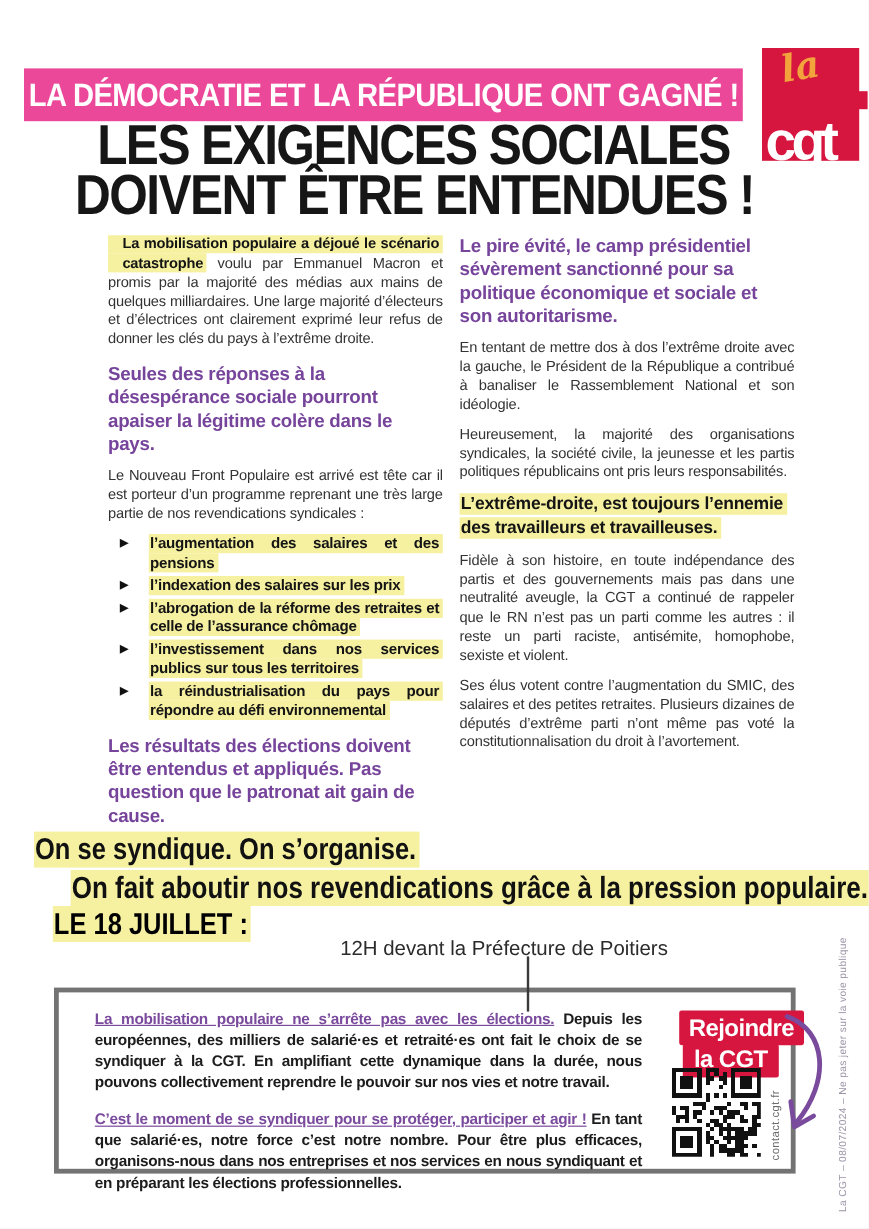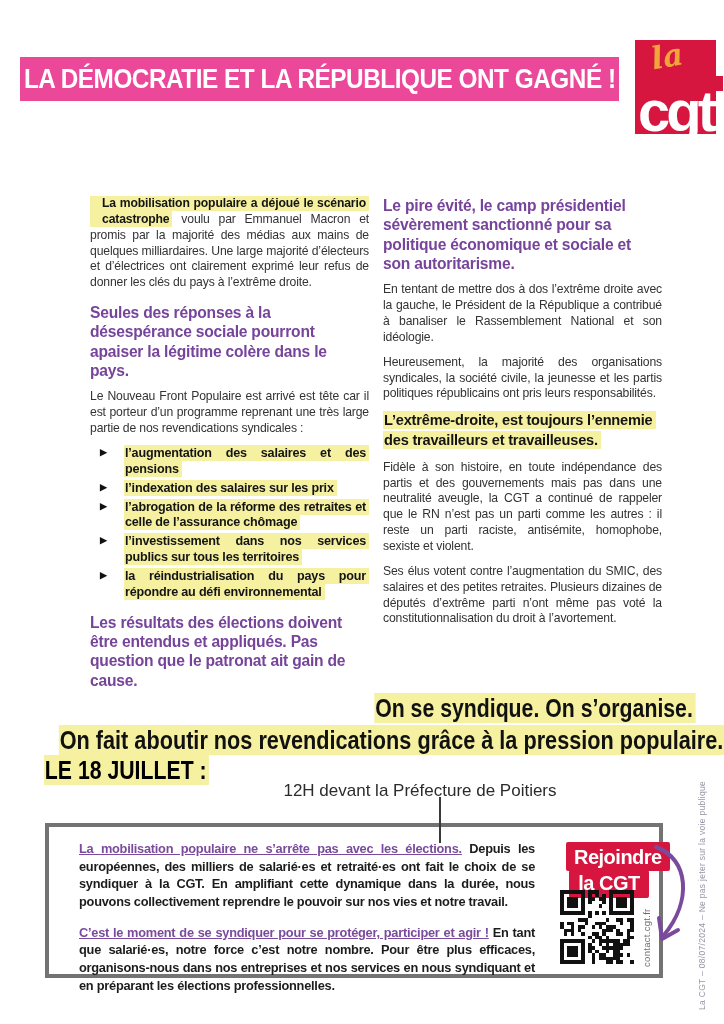--- a/index.html
+++ b/index.html
@@ -7,42 +7,42 @@
         font-family:"Liberation Sans",sans-serif;color:#2e2e2e;margin:0 auto;}
   .condX{display:inline-block;transform:scaleX(.9);transform-origin:center;white-space:nowrap;}
 
   
   .banner{position:absolute;left:20px;top:57px;width:599px;height:44px;background:#ec4899;
           display:flex;align-items:center;justify-content:center;}
   .banner span{color:#fff;font-weight:bold;font-size:27px;letter-spacing:-.5px;}
   .logo{position:absolute;left:635px;top:40px;width:81px;height:94px;background:#d6163e;}
   .logo .la{position:absolute;top:-2px;left:16px;font-family:"DejaVu Serif",serif;font-style:italic;
             color:#f2a33c;font-size:31px;transform:rotate(-10deg);font-weight:bold;}
-  .logo .cgt{position:absolute;bottom:-6px;left:3px;color:#fff;font-weight:bold;font-size:58px;
+  .logo .cgt{position:absolute;bottom:-6px;left:3px;color:#fff;font-weight:bold;font-size:46px;
              letter-spacing:-4px;line-height:1;}
   .logo .nub{position:absolute;right:-7px;top:36px;width:9px;height:15px;background:#d6163e;}
   .title{position:absolute;left:0;top:100px;width:690px;text-align:center;color:#161616;
          font-weight:bold;line-height:41px;font-size:47px;letter-spacing:-1.5px;}
   .title .condX{transform:scaleX(.88);}
 
   
   .columns{position:absolute;left:90px;top:196px;width:572px;height:498px;display:flex;gap:14px;overflow:hidden;}
   .col{width:279px;}
   .col p{margin:0 0 9px 0;font-size:12.2px;line-height:1.3;text-align:justify;letter-spacing:-.15px;color:#333;}
   .hl{background:#f6f1a1;padding:1px 3px 1px 1px;-webkit-box-decoration-break:clone;box-decoration-break:clone;}
   .lead-bold{font-weight:bold;color:#141414;padding-left:12px;}
   .h-purple{color:#76449b;font-weight:bold;font-size:15.6px;line-height:1.24;margin:12px 0 9px 0;letter-spacing:-.2px;}
   .h-yellow{color:#141414;font-weight:bold;font-size:14.6px;line-height:1.35;margin:4px 0 9px 0;letter-spacing:-.2px;}
   ul.bullets{list-style:none;margin:4px 0 10px 0;padding:0 0 0 34px;}
   ul.bullets li{position:relative;font-size:12.6px;font-weight:bold;line-height:1.26;margin-bottom:3px;
                 text-align:justify;letter-spacing:-.2px;color:#141414;}
   ul.bullets li::before{content:"▶";position:absolute;left:-24px;top:1px;font-size:9px;color:#111;}
 
   
-  .cta1{position:absolute;left:0;top:694px;width:724px;text-align:right;font-weight:bold;font-size:25px;color:#111;}
+  .cta1{position:absolute;left:0;top:694px;width:724px;text-align:left;font-weight:bold;font-size:25px;color:#111;}
   .cta2{position:absolute;left:0;top:726px;width:724px;text-align:center;font-weight:bold;font-size:25.5px;color:#111;}
   .cta2 .condX,.cta1 .condX,.cta3 .condX{transform:scaleX(.85);transform-origin:left center;}
   .cta1 .condX{transform-origin:center;}
   .cta2 .condX{transform-origin:center;}
   .cta3{position:absolute;left:44px;top:756px;font-weight:bold;font-size:25px;color:#000000;}
   .cta4{position:absolute;left:110px;top:781px;width:620px;text-align:center;font-size:17px;color:#2b2b2b;}
 
   
   .box{position:absolute;left:45px;top:823px;width:610px;height:147px;border:4px solid #737373;background:#fff;}
   .box-text{position:absolute;left:30px;top:13px;width:456px;}
@@ -72,20 +72,24 @@
   <div class="banner">
     <span class="condX">LA DÉMOCRATIE ET LA RÉPUBLIQUE ONT GAGNÉ !</span>
   </div>
 
   <div class="logo">
     <span class="la">la</span>
     <span class="cgt">cgt</span>
     <span class="nub"></span>
   </div>
 
+  <div class="title">
+    <div><span class="condX">LES EXIGENCES SOCIALES</span></div>
+    <div><span class="condX">DOIVENT ÊTRE ENTENDUES !</span></div>
+  </div>
 
   <div class="columns">
 
     <div class="col">
       <p><span class="hl lead-bold">La mobilisation populaire a déjoué le scénario catastrophe</span><span> voulu par Emmanuel Macron et promis par la majorité des médias aux mains de quelques milliardaires. Une large majorité d’électeurs et d’électrices ont clairement exprimé leur refus de donner les clés du pays à l’extrême droite.</span></p>
       <div class="h-purple">Seules des réponses à la désespérance sociale pourront apaiser la légitime colère dans le pays.</div>
       <p>Le Nouveau Front Populaire est arrivé est tête car il est porteur d’un programme reprenant une très large partie de nos revendications syndicales :</p>
       <ul class="bullets">
         <li><span class="hl">l’augmentation des salaires et des pensions</span></li>
         <li><span class="hl">l’indexation des salaires sur les prix</span></li>

